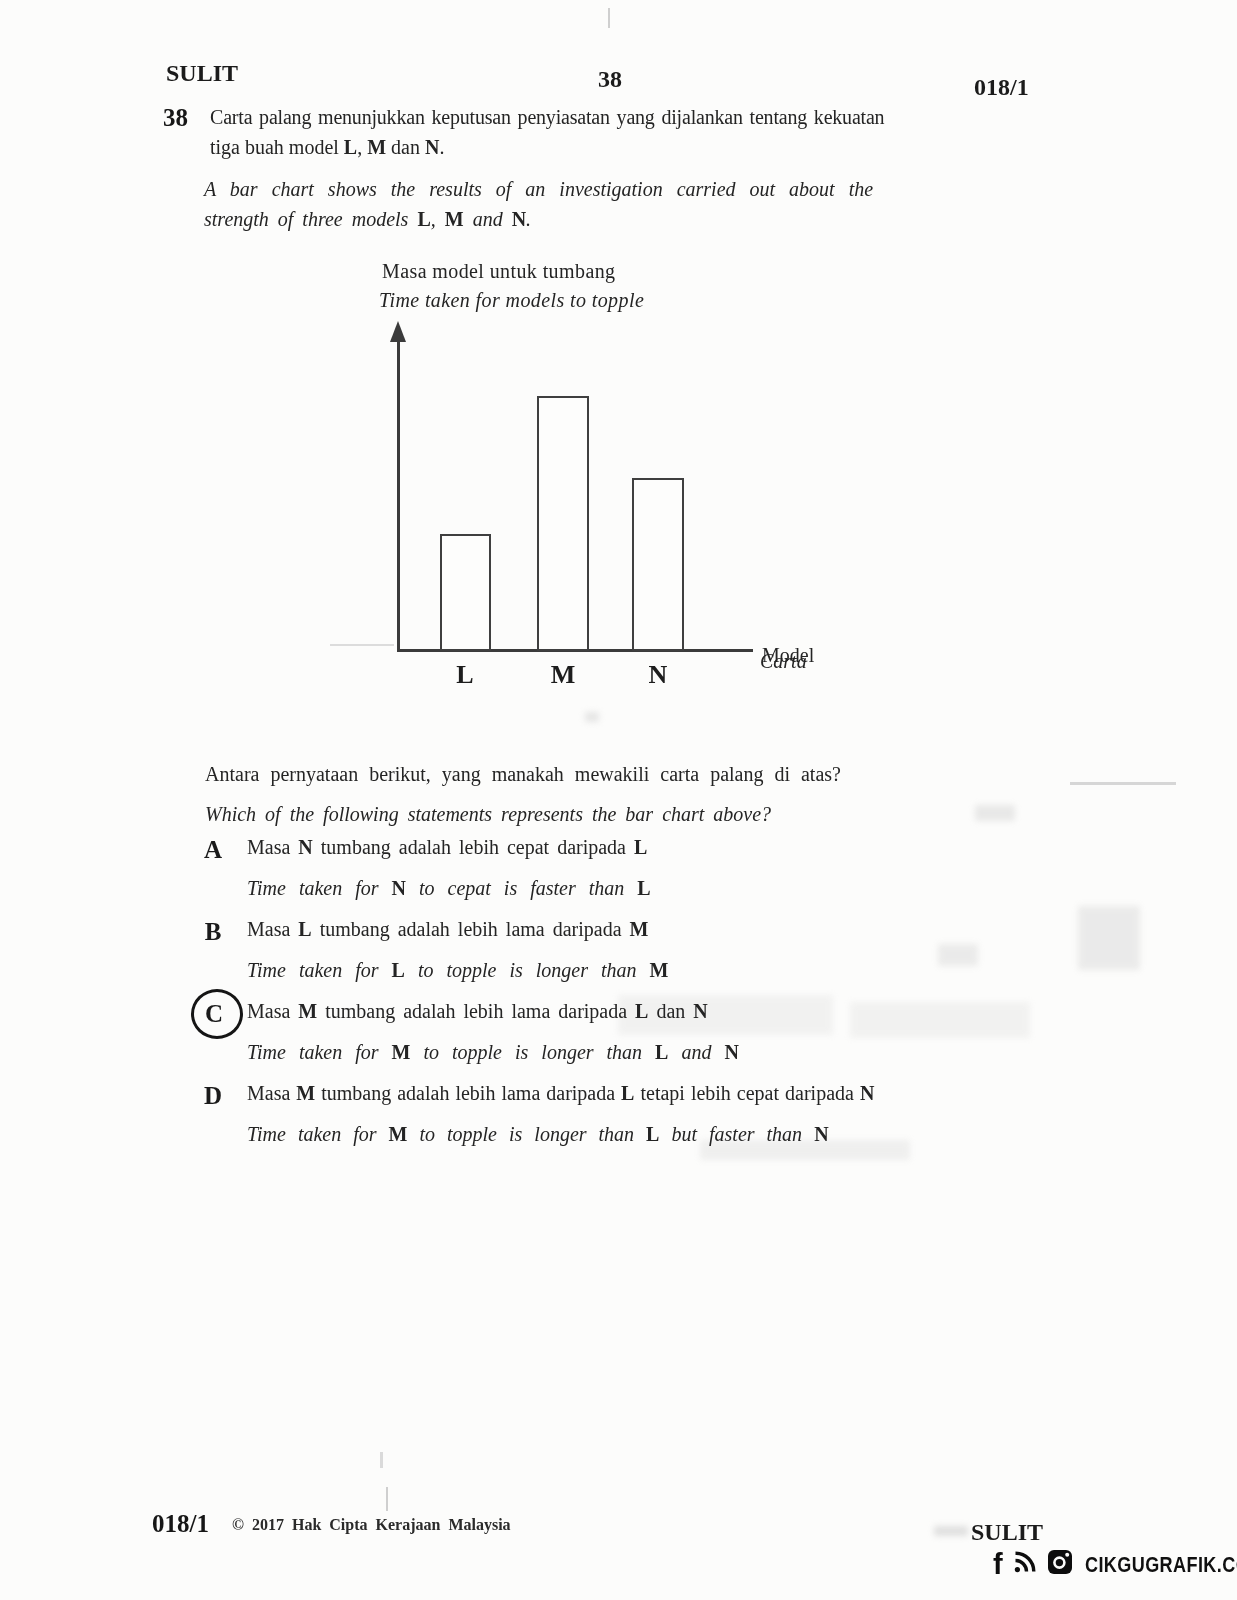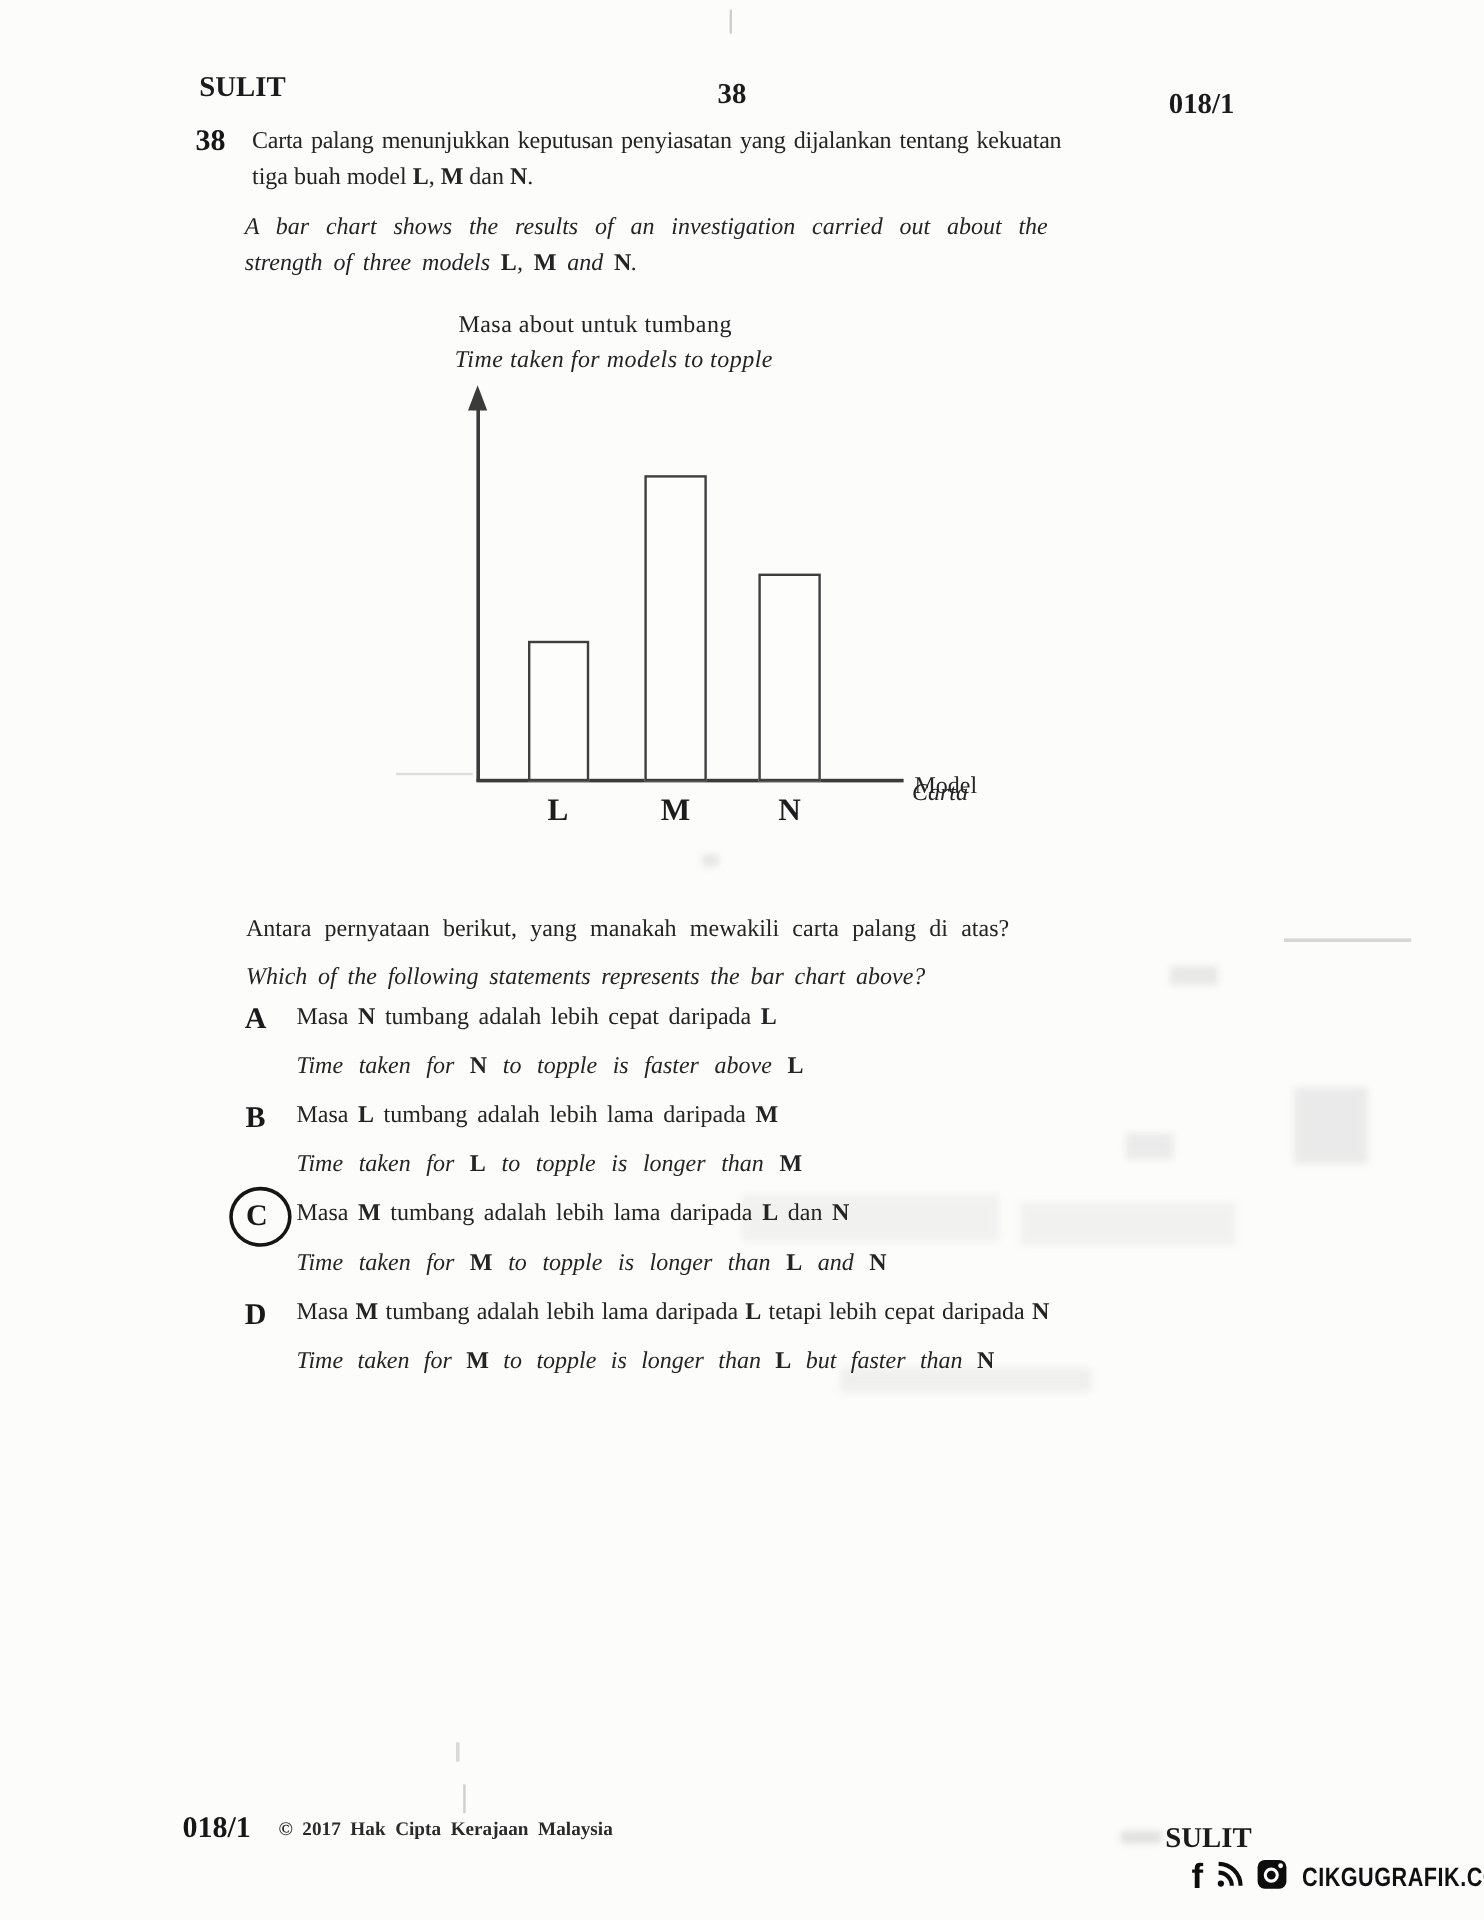--- a/index.html
+++ b/index.html
@@ -60,21 +60,21 @@
   <div class="abs hdr" style="left:598px;top:66px;">38</div>
   <div class="abs hdr" style="left:974px;top:74px;">018/1</div>
 
   <div class="abs qnum" style="left:163px;top:104px;">38</div>
   <div class="abs body24" style="left:210px;top:106px;word-spacing:2px;letter-spacing:-0.2px;"><span>Carta palang menunjukkan keputusan penyiasatan yang dijalankan tentang kekuatan</span></div>
   <div class="abs body24" style="left:210px;top:136px;"><span>tiga buah model </span><span class="seg-b">L</span><span>, </span><span class="seg-b">M</span><span> dan </span><span class="seg-b">N</span><span>.</span></div>
   <div class="abs body24 it en" style="left:204px;top:208px;word-spacing:4px;"><span>strength of three models </span><span class="seg-b">L</span><span>, </span><span class="seg-b">M</span><span> and </span><span class="seg-b">N</span><span>.</span></div>
   <div class="abs body24 it en" style="left:204px;top:178px;word-spacing:9px;"><span>A bar chart shows the results of an investigation carried out about the</span></div>
 
   <div>
-    <div class="abs body24" style="left:382px;top:260px;letter-spacing:.4px;">Masa about untuk tumbang</div>
+    <div class="abs body24" style="left:382px;top:260px;letter-spacing:.4px;">Masa model untuk tumbang</div>
     <div class="abs body24 it" style="left:379px;top:289px;letter-spacing:.4px;">Time taken for models to topple</div>
 
     <div class="arrowhead" style="left:390px;top:321px;"></div>
     <div class="axis" style="left:397px;top:338px;width:3px;height:313px;"></div>
     <div class="axis" style="left:397px;top:649px;width:356px;height:3px;"></div>
 
     <div class="bar bar-l" style="height: 117px; top: 534px;"></div>
     <div class="bar bar-m" style="height: 255px; top: 396px;"></div>
     <div class="bar bar-n" style="height: 173px; top: 478px;"></div>
 
@@ -85,21 +85,21 @@
     <div class="abs body24" style="left:762px;top:620px;margin-top:24px;">Model</div>
     <div class="abs body24 it" style="left:760px;top:650px;">Carta</div>
   </div>
 
   <div class="abs body24 it" style="left:205px;top:803px;word-spacing:4px;">Which of the following statements represents the bar chart above?</div>
   <div class="abs body24" style="left:205px;top:763px;word-spacing:6px;">Antara pernyataan berikut, yang manakah mewakili carta palang di atas?</div>
 
   <div>
     <div class="abs optletter" style="left:200px;top:836px;">A</div>
     <div class="abs body24" style="left:247px;top:836px;word-spacing:3px;"><span>Masa </span><span class="seg-b">N</span><span> tumbang adalah lebih cepat daripada </span><span class="seg-b">L</span></div>
-    <div class="abs body24 it en" style="left:247px;top:877px;word-spacing:8px;"><span>Time taken for </span><span class="seg-b">N</span><span> to topple is faster above </span><span class="seg-b">L</span></div>
+    <div class="abs body24 it en" style="left:247px;top:877px;word-spacing:8px;"><span>Time taken for </span><span class="seg-b">N</span><span> to cepat is faster than </span><span class="seg-b">L</span></div>
   </div>
   <div>
     <div class="abs optletter" style="left:200px;top:918px;">B</div>
     <div class="abs body24" style="left:247px;top:918px;word-spacing:3px;"><span>Masa </span><span class="seg-b">L</span><span> tumbang adalah lebih lama daripada </span><span class="seg-b">M</span></div>
     <div class="abs body24 it en" style="left:247px;top:959px;word-spacing:8px;"><span>Time taken for </span><span class="seg-b">L</span><span> to topple is longer than </span><span class="seg-b">M</span></div>
   </div>
   <div>
     <div class="circle"></div>
     <div class="abs optletter" style="left:201px;top:1000px;">C</div>
     <div class="abs body24" style="left:247px;top:1000px;word-spacing:3px;"><span>Masa </span><span class="seg-b">M</span><span> tumbang adalah lebih lama daripada </span><span class="seg-b">L</span><span> dan </span><span class="seg-b">N</span></div>

